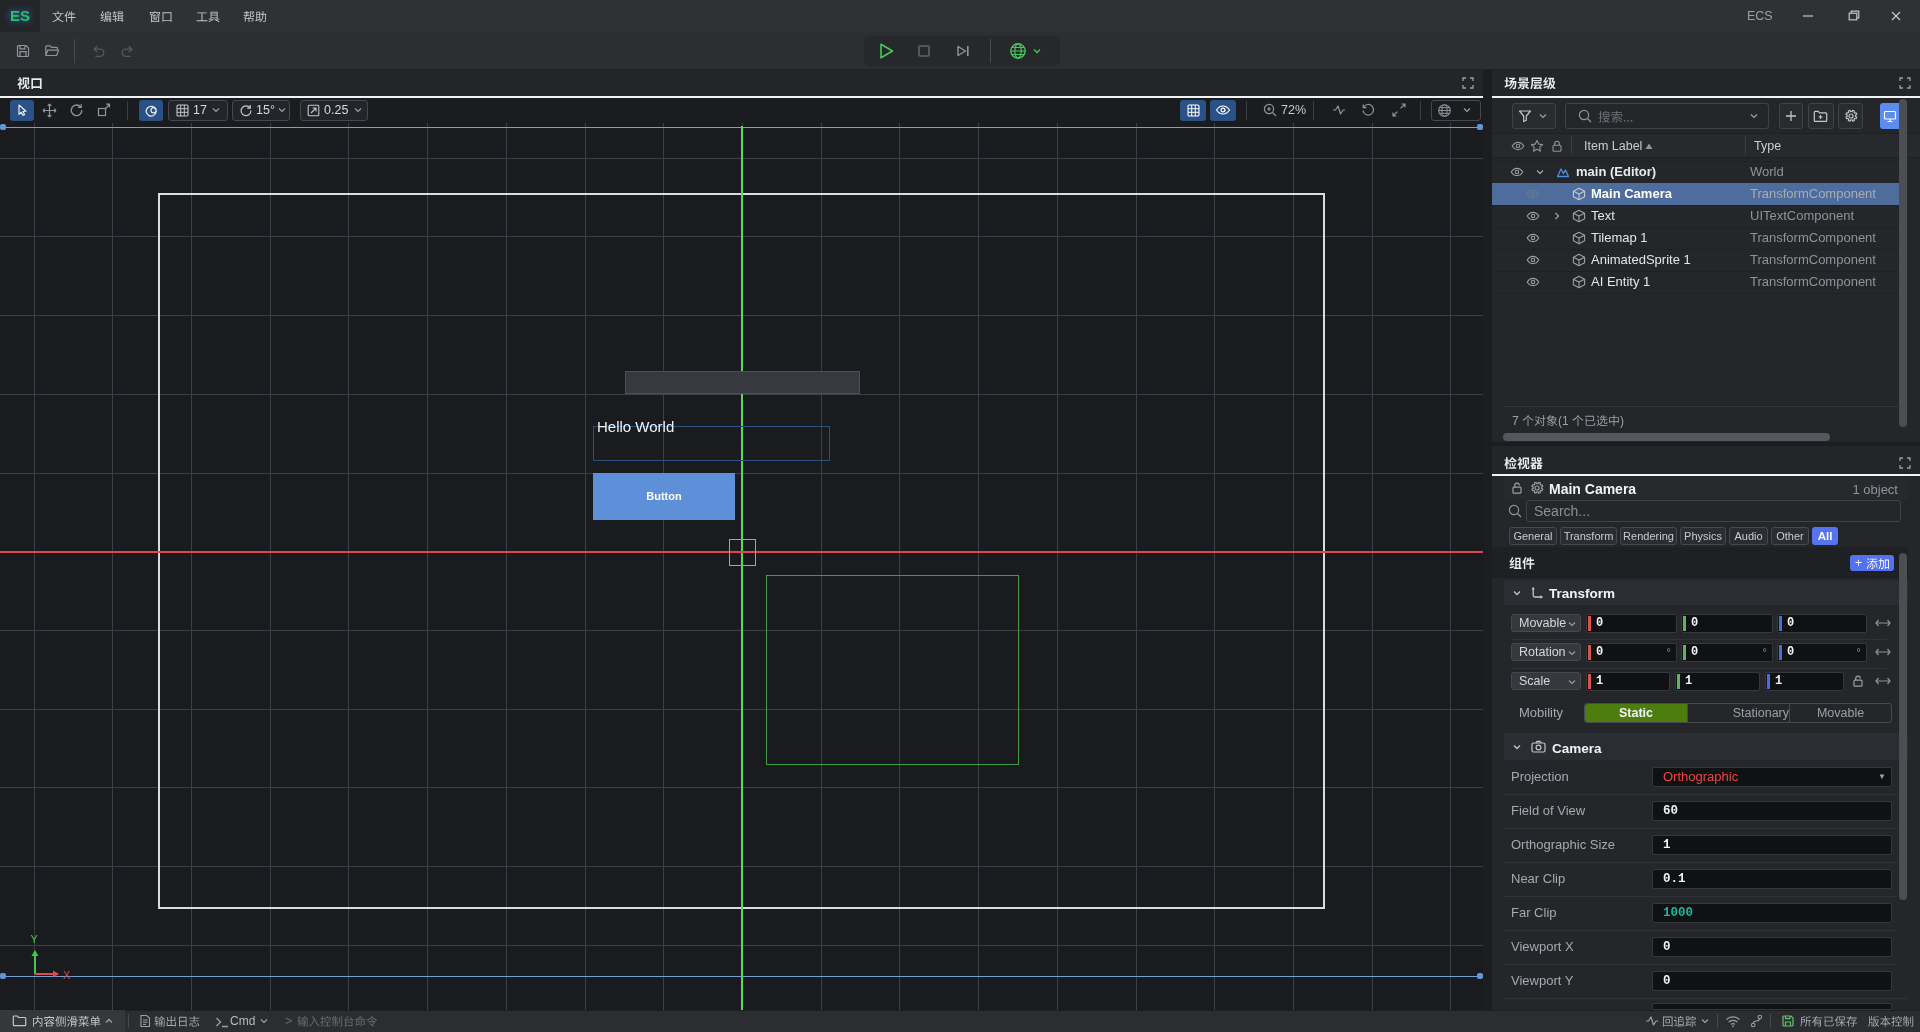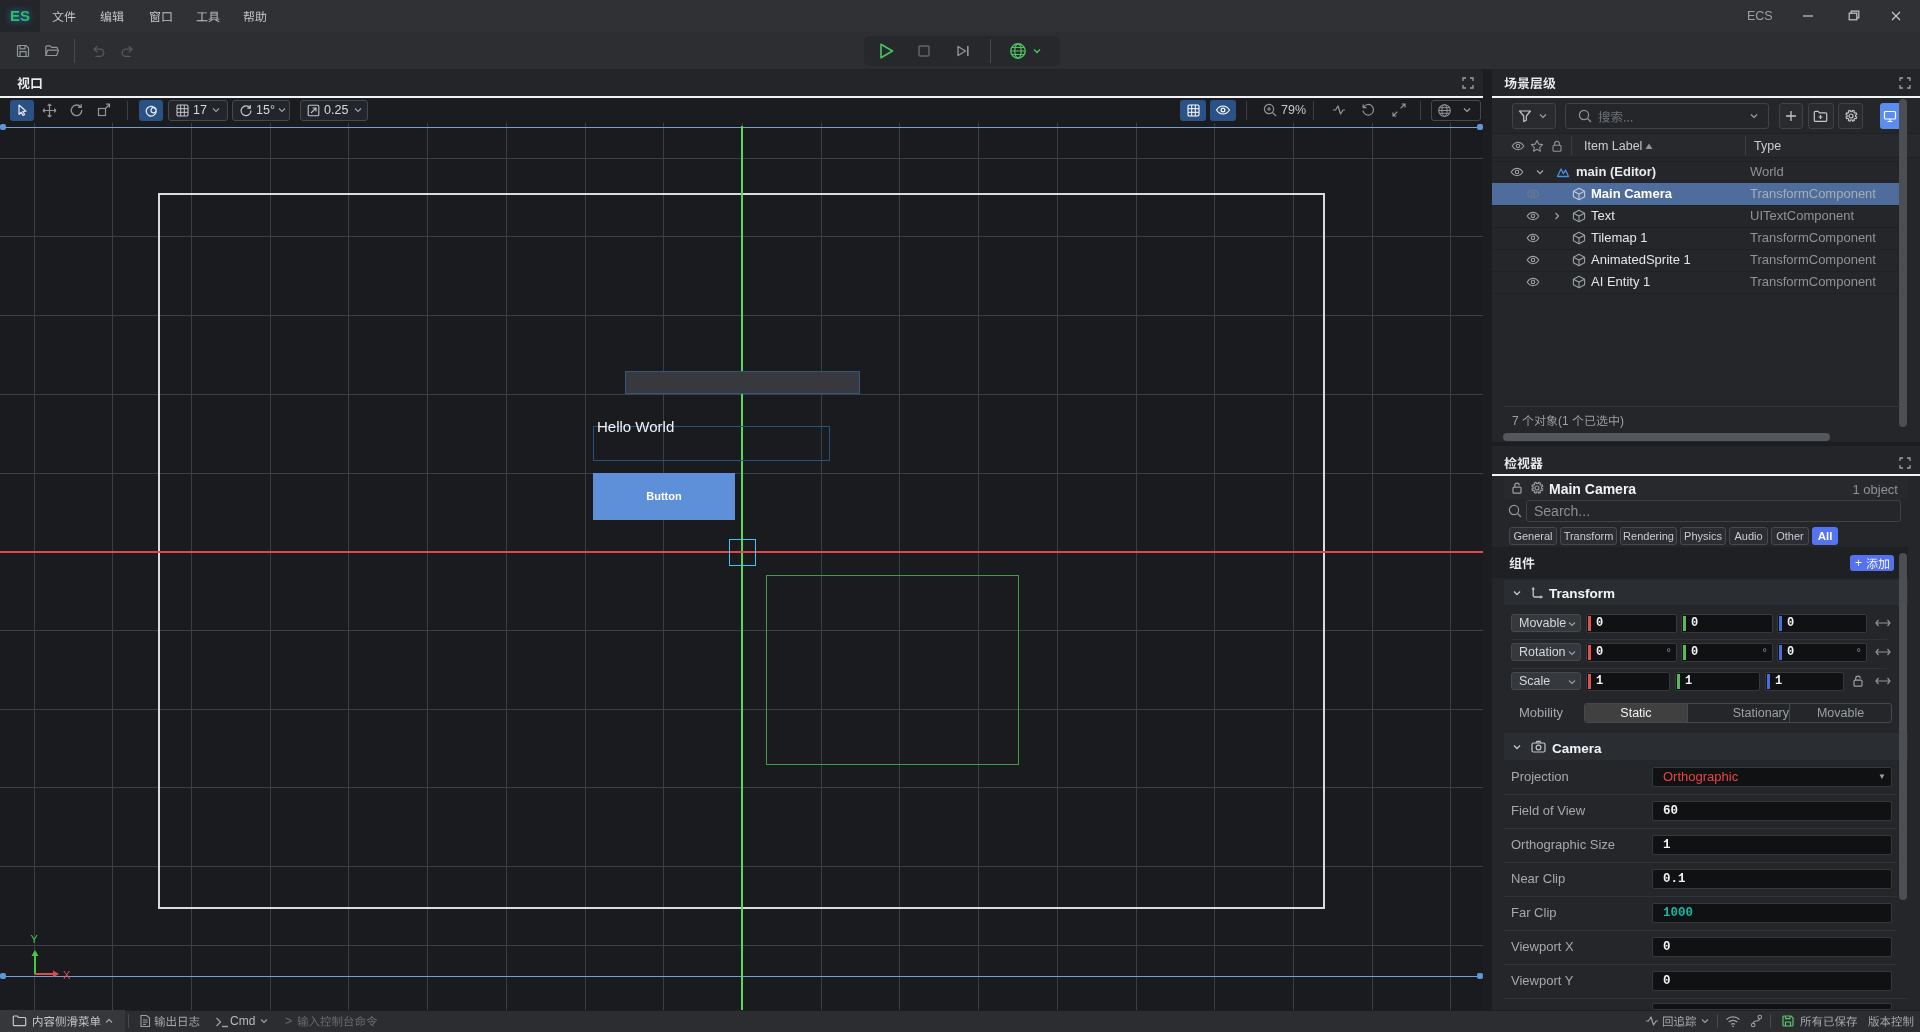--- a/index.html
+++ b/index.html
@@ -138,21 +138,21 @@
 <div class="a" style="left:1210px;top:99.5px;width:26px;height:21px; background:#2a5287;border-radius:3px"></div>
 <svg class="ic" style="left:1215px;top:104px;width:16px;height:12px;" viewBox="0 0 16 12">
       <path d="M1.5 6s2.6-4 6.5-4 6.5 4 6.5 4-2.6 4-6.5 4S1.5 6 1.5 6z" stroke="#fff" stroke-width="1.2" fill="none"></path>
       <circle cx="8" cy="6" r="1.9" stroke="#fff" stroke-width="1.2" fill="none"></circle>
     </svg>
 <div class="a" style="left:1246px;top:101px;width:1px;height:19px; background:#3c3f44"></div>
 <svg class="ic" style="left:1263px;top:103px;width:14px;height:14px;" viewBox="0 0 14 14">
       <circle cx="6" cy="6" r="4.6" stroke="#8f959b" stroke-width="1.2" fill="none"></circle>
       <path d="M9.5 9.5L13 13M4 6h4M6 4v4" stroke="#8f959b" stroke-width="1.2" fill="none"></path>
     </svg>
-<div class="a" style="left:1281px;top:103px; color:#c6c9ce;font-size:12.5px">79%</div>
+<div class="a" style="left:1281px;top:103px; color:#c6c9ce;font-size:12.5px">72%</div>
 <div class="a" style="left:1313px;top:101px;width:1px;height:19px; background:#3c3f44"></div>
 <svg class="ic" style="left:1332px;top:103px;width:14px;height:14px;" viewBox="0 0 14 14">
       <path d="M1 7h2.5L6 3l2.5 8L11 7h2" stroke="#8f959b" stroke-width="1.2" fill="none" stroke-linejoin="round"></path>
     </svg>
 <svg class="ic" style="left:1361px;top:103px;width:14px;height:14px;" viewBox="0 0 14 14">
       <path d="M2.6 4.2A5.3 5.3 0 1 1 2 7.6" stroke="#8f959b" stroke-width="1.2" fill="none"></path>
       <path d="M2.2 1.4v3.2h3.2" stroke="#8f959b" stroke-width="1.2" fill="none"></path>
     </svg>
 <svg class="ic" style="left:1392px;top:103px;width:14px;height:14px;" viewBox="0 0 14 14">
       <path d="M8.6 5.4L13 1M9.6 1H13v3.4M5.4 8.6L1 13M1 9.6V13h3.4" stroke="#8f959b" stroke-width="1.2" fill="none"></path>
@@ -479,21 +479,21 @@
     <div class="a" style="left:1775px;top:672px;width:67px; color:#f2f3f5;font-size:12px;font-weight:bold;font-family:'Liberation Mono',monospace;line-height:19px">1</div>
 <svg class="ic" style="left:1851px;top:674px;width:14px;height:14px;" viewBox="0 0 14 14">
       <rect x="3" y="6.2" width="8" height="6" rx="1" stroke="#9aa0a6" stroke-width="1.2" fill="none"></rect>
       <path d="M4.7 6.2V4.5a2.3 2.3 0 0 1 4.6 0" stroke="#9aa0a6" stroke-width="1.2" fill="none"></path>
     </svg>
 <svg class="ic" style="left:1875px;top:676px;width:16px;height:10px;" viewBox="0 0 16 10">
       <path d="M3.5 2L1 5l2.5 3M12.5 2L15 5l-2.5 3M1 5h14" stroke="#8e939a" stroke-width="1.2" fill="none"></path>
     </svg>
 <div class="a" style="left:1519px;top:705px; color:#a4a9b0;font-size:13px">Mobility</div>
 <div class="a" style="left:1584px;top:703px;width:308px;height:20px; border:1px solid #46494e;border-radius:3px"></div>
-<div class="a" style="left:1585px;top:704px;width:102px;height:18px; background:#404040;color:#f2f3f5;font-size:12.5px;font-weight:normal;text-align:center;line-height:18px;border-radius:3px 0 0 3px">Static</div>
+<div class="a" style="left:1585px;top:704px;width:102px;height:18px; background:#4d7c0f;color:#f2f3f5;font-size:12.5px;font-weight:bold;text-align:center;line-height:18px;border-radius:3px 0 0 3px">Static</div>
 <div class="a" style="left:1687px;top:703px;width:1px;height:20px; background:#46494e"></div>
 <div class="a" style="left:1688px;top:704px;width:101px;height:18px; color:#9aa0a6;font-size:12.5px;text-align:right;line-height:18px">Stationary</div>
 <div class="a" style="left:1789px;top:703px;width:1px;height:20px; background:#46494e"></div>
 <div class="a" style="left:1790px;top:704px;width:101px;height:18px; color:#9aa0a6;font-size:12.5px;text-align:center;line-height:18px">Movable</div>
 <div class="a" style="left:1504px;top:733px;width:404px;height:27px; background:#2a2d31"></div>
 <svg class="ic" style="left:1512px;top:742px;width:10px;height:10px;" viewBox="0 0 10 10">
       <path d="M2 3.5l3 3 3-3" stroke="#c3c6cb" stroke-width="1.3" fill="none"></path>
     </svg>
 <svg class="ic" style="left:1531px;top:740px;width:15px;height:13px;" viewBox="0 0 15 13">
       <rect x="1" y="3" width="13" height="9" rx="1.5" stroke="#c3c6cb" stroke-width="1.2" fill="none"></rect>

